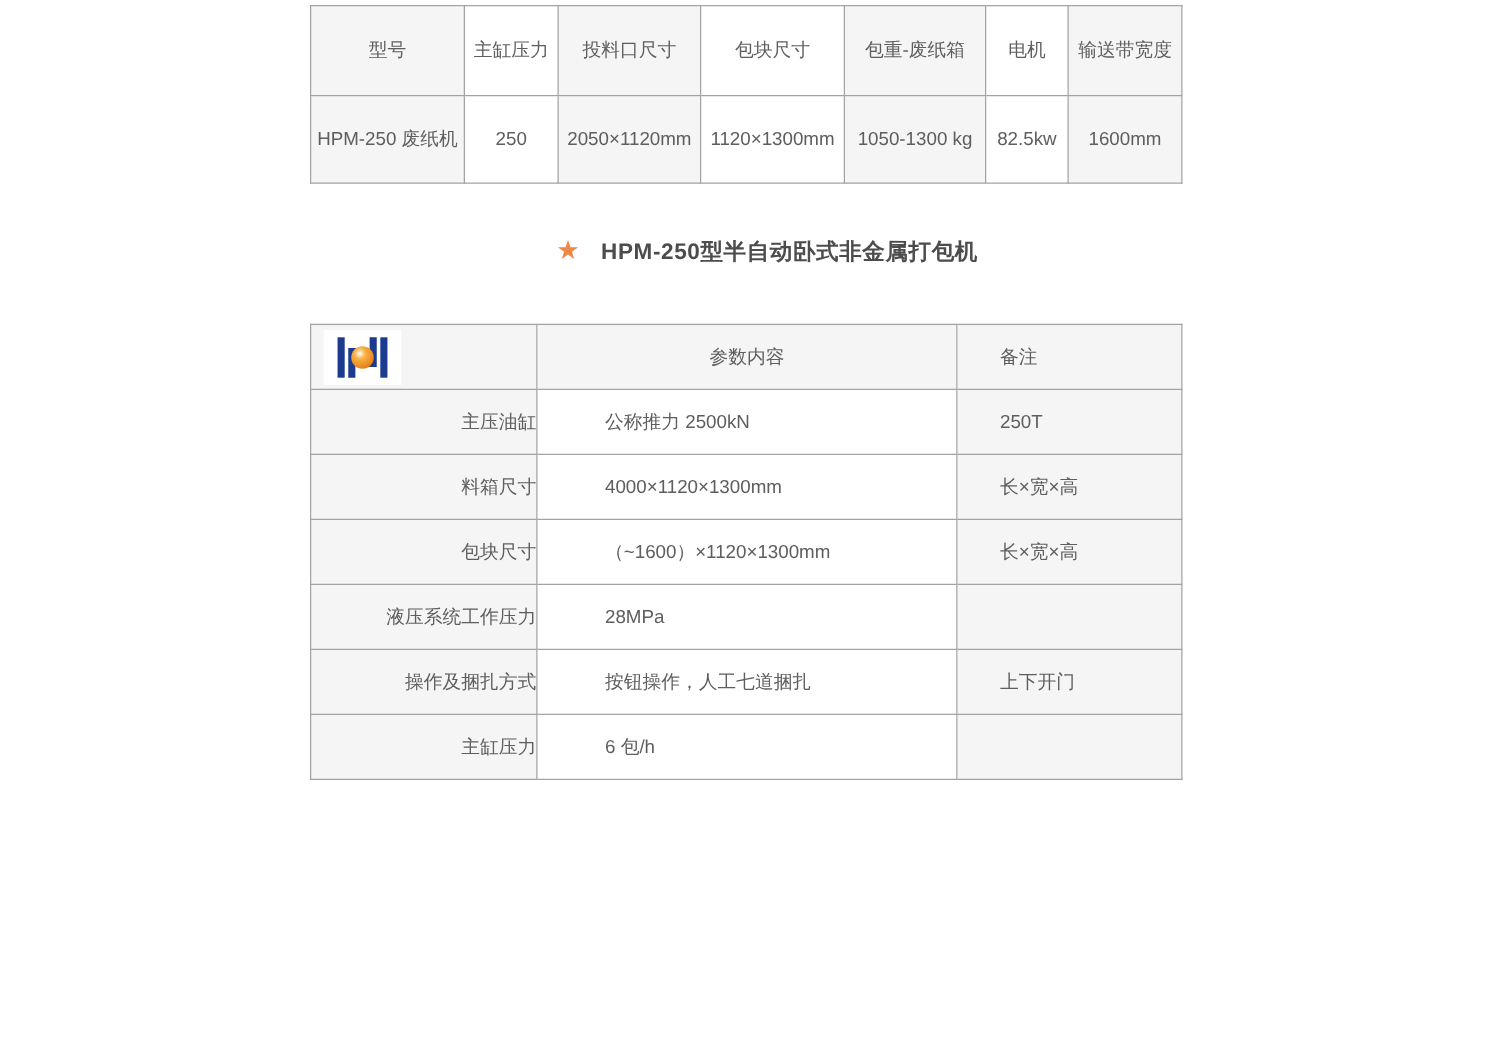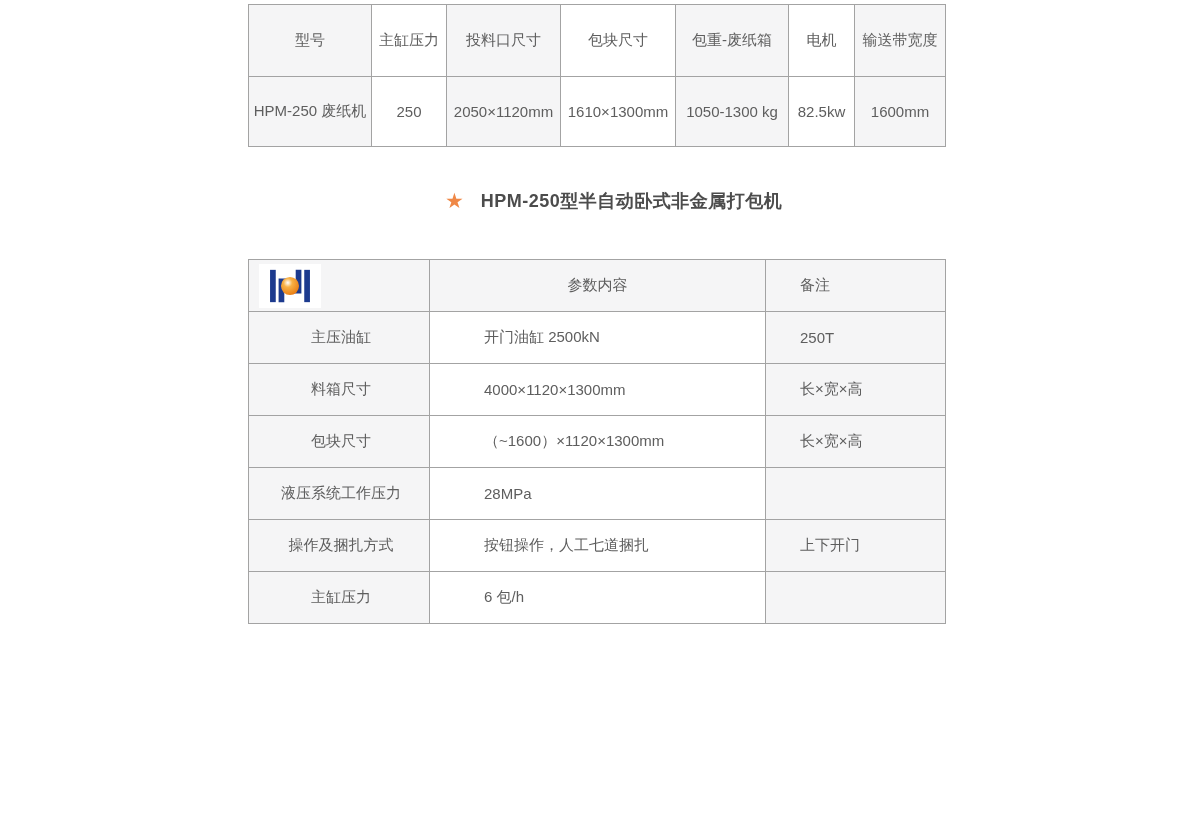--- a/index.html
+++ b/index.html
@@ -60,21 +60,21 @@
     font-size: 18px;
     color: #4c4c4c;
     letter-spacing: 0.5px;
     font-weight: bold;
   }
 
   
   .t2 { margin-top: 46px; }
   .t2 th { height: 51px; }
   .t2 td { height: 51px; }
-  .t2 .c-name   { text-align: center; padding-left: 4px; }
+  .t2 .c-name   { text-align: right; padding-left: 4px; }
   .t2 .c-value  { text-align: left; padding-left: 54px; }
   .t2 .c-note   { text-align: left; padding-left: 34px; }
   .t2 th.c-value { text-align: center; padding-left: 0; }
 
   .logo-cell { padding-left: 10px; }
   .logo-box {
     width: 62px;
     height: 44px;
     background: #ffffff;
     display: flex;
@@ -107,21 +107,21 @@
           <th class="g">包重-废纸箱</th>
           <th class="w">电机</th>
           <th class="g">输送带宽度</th>
         </tr>
       </thead>
       <tbody>
         <tr>
           <td class="g">HPM-250 废纸机</td>
           <td class="w">250</td>
           <td class="g">2050×1120mm</td>
-          <td class="w">1610×1300mm</td>
+          <td class="w">1120×1300mm</td>
           <td class="g">1050-1300 kg</td>
           <td class="w">82.5kw</td>
           <td class="g">1600mm</td>
         </tr>
       </tbody>
     </table>
 
     <div class="title-row">
       <span class="star">★</span>
       <span class="title-text">HPM-250型半自动卧式非金属打包机</span>
@@ -153,21 +153,21 @@
               </svg>
             </div>
           </th>
           <th class="g c-value">参数内容</th>
           <th class="g c-note">备注</th>
         </tr>
       </thead>
       <tbody>
         <tr>
           <td class="g c-name">主压油缸</td>
-          <td class="w c-value">开门油缸 2500kN</td>
+          <td class="w c-value">公称推力 2500kN</td>
           <td class="g c-note">250T</td>
         </tr>
         <tr>
           <td class="g c-name">料箱尺寸</td>
           <td class="w c-value">4000×1120×1300mm</td>
           <td class="g c-note">长×宽×高</td>
         </tr>
         <tr>
           <td class="g c-name">包块尺寸</td>
           <td class="w c-value">（~1600）×1120×1300mm</td>

